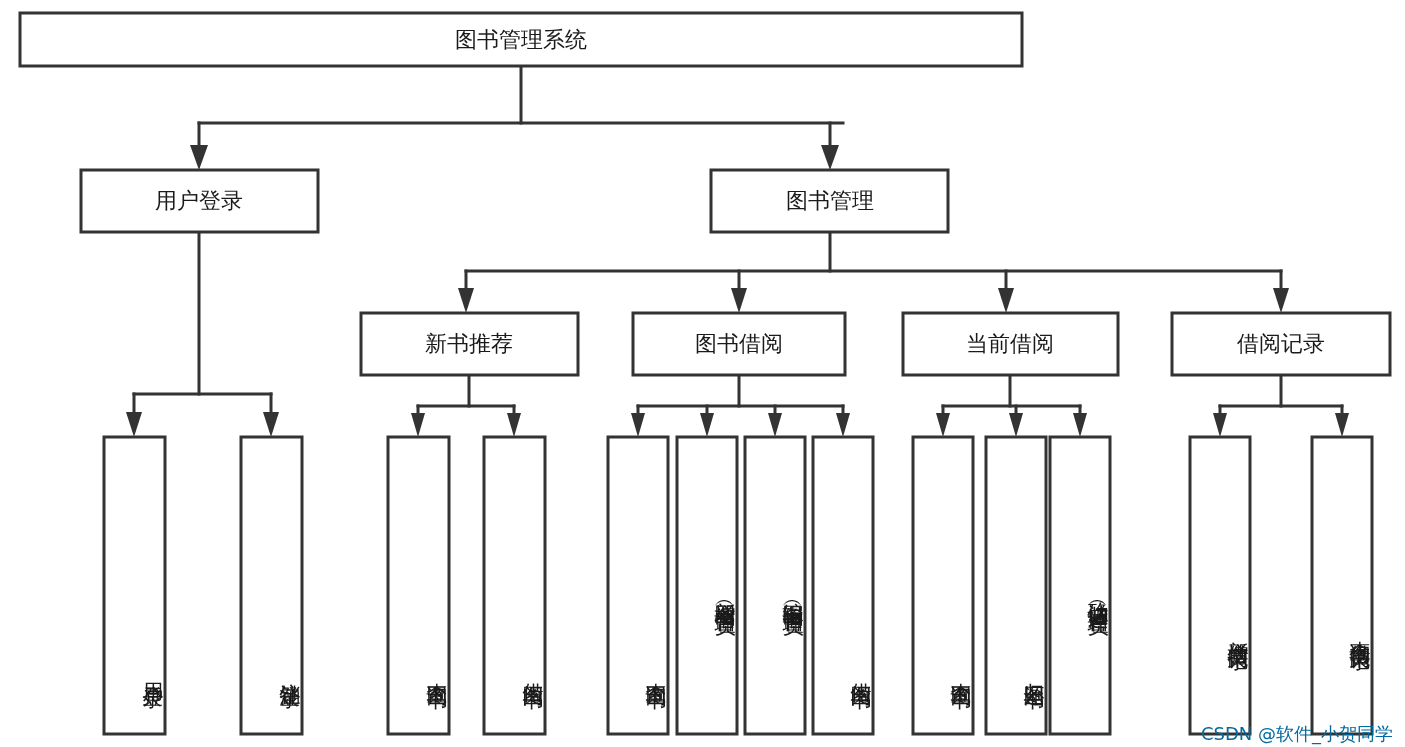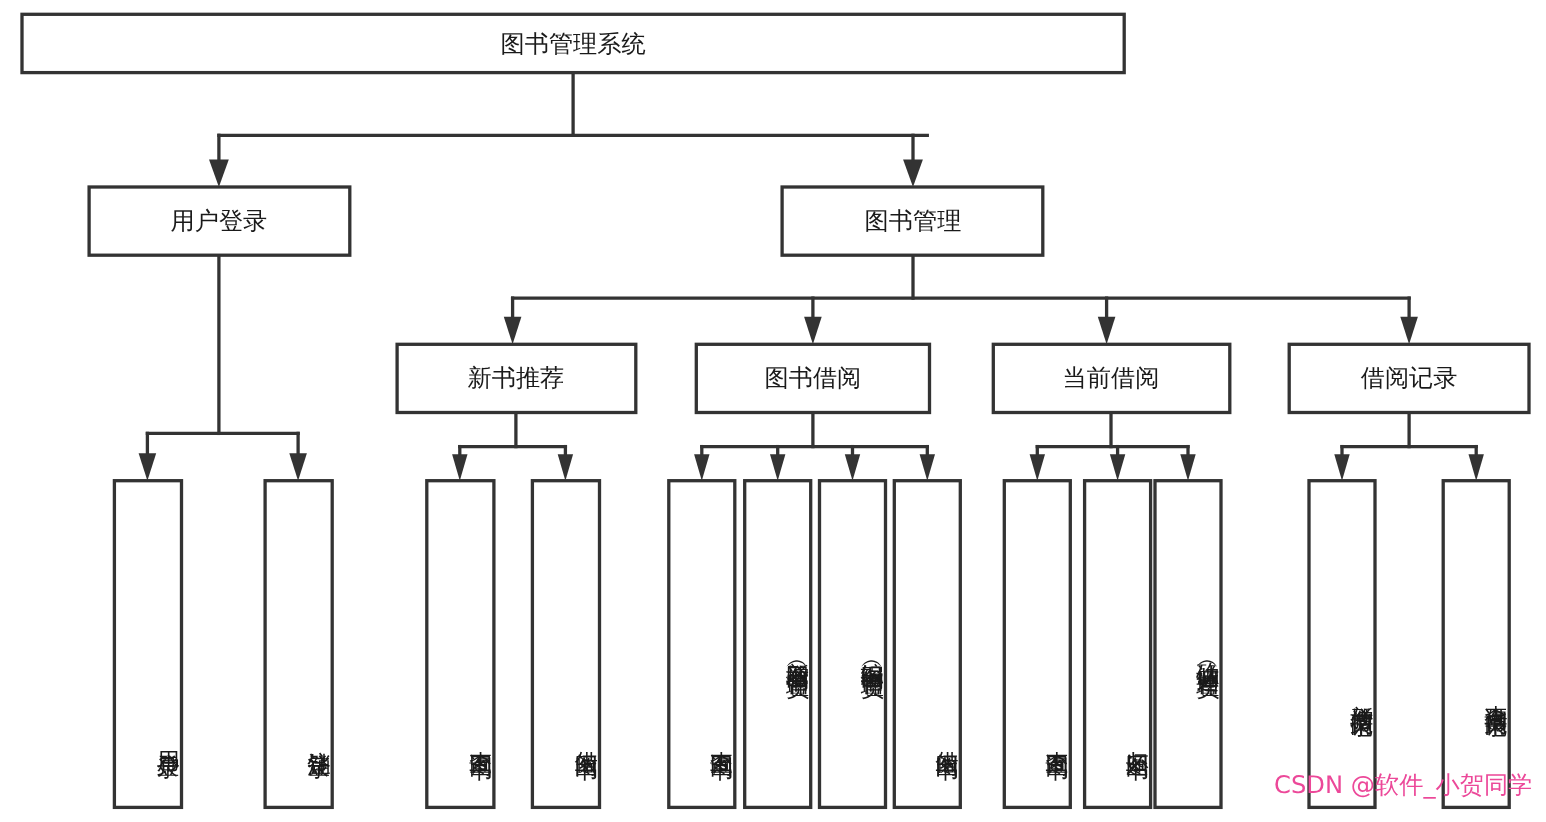--- a/index.html
+++ b/index.html
@@ -61,24 +61,24 @@
     text-align: center;
     white-space: nowrap;
     pointer-events: none;
     display: flex;
     align-items: flex-start;
     justify-content: center;
   }
   .watermark {
     position: absolute;
     right: 12px;
-    bottom: 18px;
-    font-family: "DejaVu Sans", "Liberation Sans", sans-serif;
-    font-size: 22px;
-    color: #ec4899;
+    bottom: 1px;
+    font-family: "DejaVu Sans", "Liberation Sans", sans-serif;
+    font-size: 18px;
+    color: #0369a1;
     white-space: nowrap;
   }
 </style>
 </head>
 <body>
 
 <div id="diagram-root">
 
   <svg class="canvas" viewBox="0 0 1405 747" xmlns="http://www.w3.org/2000/svg">
 

